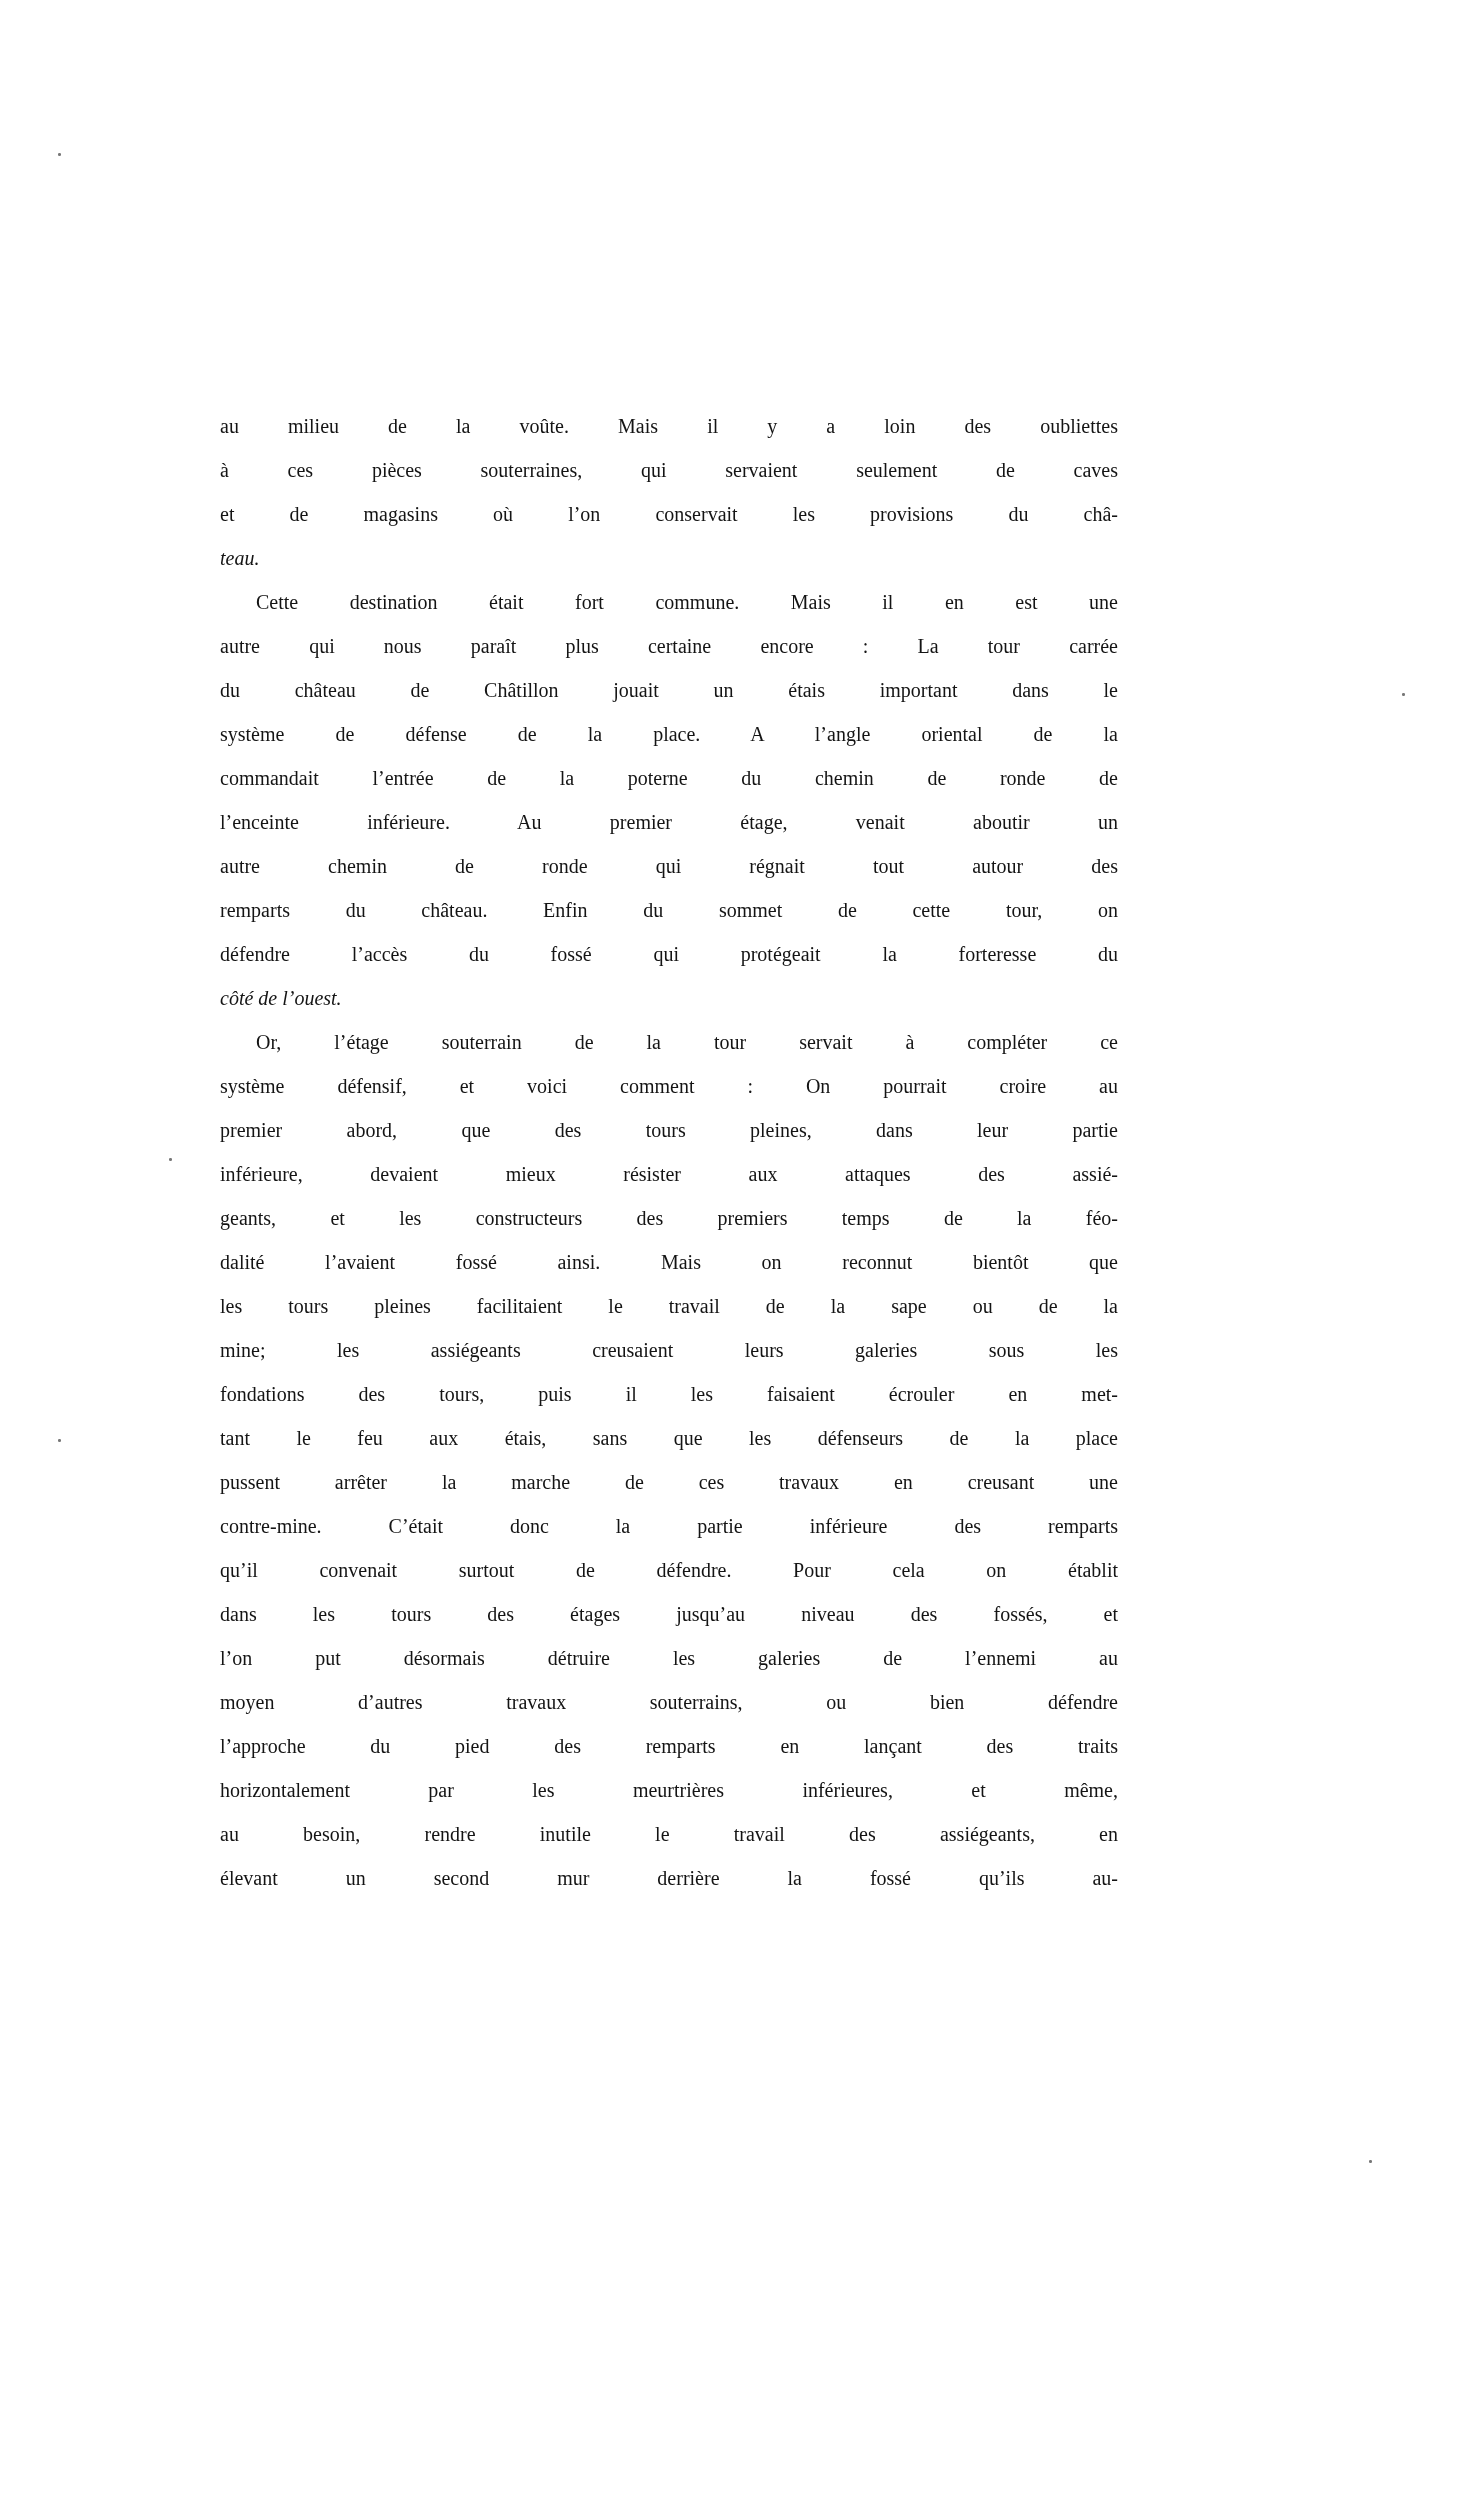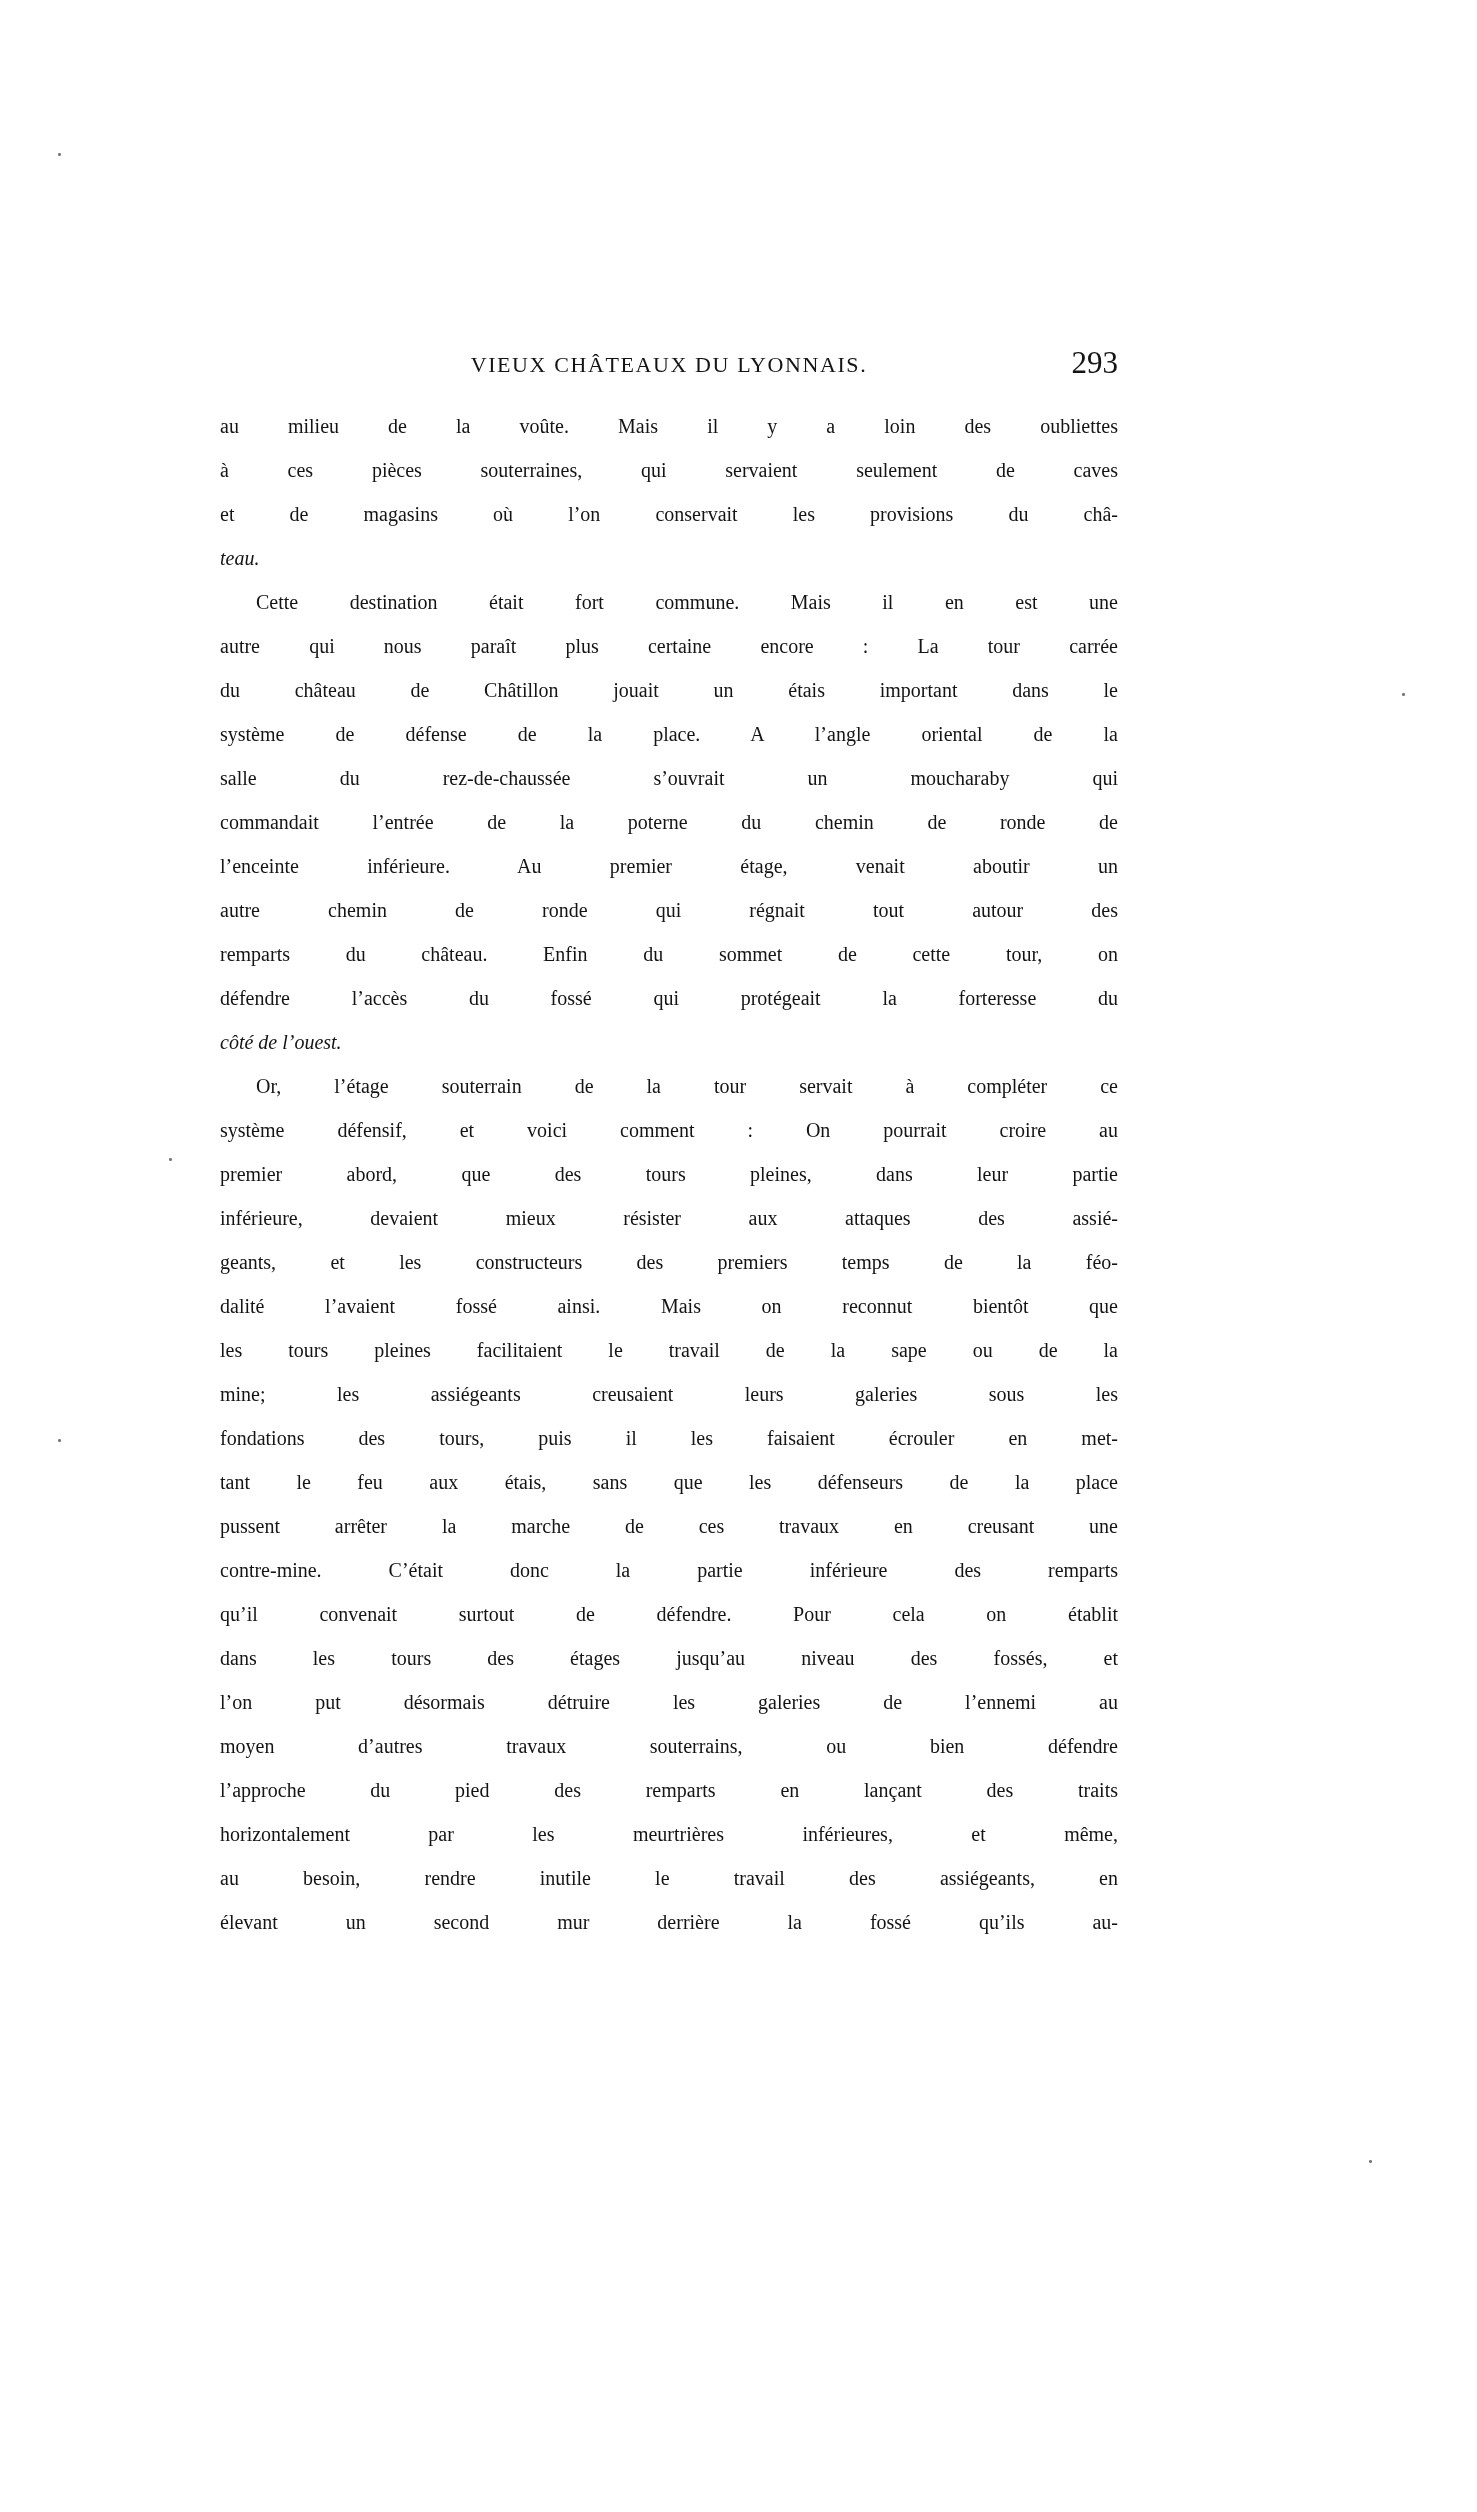--- a/index.html
+++ b/index.html
@@ -14,35 +14,30 @@
   .line { height:44px; line-height:44px; font-size:20px; white-space:nowrap;
           text-align:justify; text-align-last:justify; overflow:visible; }
   .line.last { text-align-last:left;font-style:italic; }
   .line.indent { padding-left:36px; box-sizing:border-box; }
   .speck { position:absolute; width:2.5px; height:2.5px; background:#777; border-radius:50%; }
 </style>
 </head>
 <body>
 
 <div class="page">
-  <div class="running-head">
-    <div class="running-title">Vieux châteaux du Lyonnais.</div>
-    <div class="folio">293</div>
-  </div>
 
   <div class="body-text" id="body-text">
       <div class="line">au milieu de la voûte. Mais il y a loin des oubliettes</div>
       <div class="line">à ces pièces souterraines, qui servaient seulement de caves</div>
       <div class="line">et de magasins où l’on conservait les provisions du châ-</div>
       <div class="line last">teau.</div>
       <div class="line indent">Cette destination était fort commune. Mais il en est une</div>
       <div class="line">autre qui nous paraît plus certaine encore : La tour carrée</div>
       <div class="line">du château de Châtillon jouait un étais important dans le</div>
       <div class="line">système de défense de la place. A l’angle oriental de la</div>
-      <div class="line">salle du rez-de-chaussée s’ouvrait un moucharaby qui</div>
       <div class="line">commandait l’entrée de la poterne du chemin de ronde de</div>
       <div class="line">l’enceinte inférieure. Au premier étage, venait aboutir un</div>
       <div class="line">autre chemin de ronde qui régnait tout autour des</div>
       <div class="line">remparts du château. Enfin du sommet de cette tour, on</div>
       <div class="line">défendre l’accès du fossé qui protégeait la forteresse du</div>
       <div class="line last">côté de l’ouest.</div>
       <div class="line indent">Or, l’étage souterrain de la tour servait à compléter ce</div>
       <div class="line">système défensif, et voici comment : On pourrait croire au</div>
       <div class="line">premier abord, que des tours pleines, dans leur partie</div>
       <div class="line">inférieure, devaient mieux résister aux attaques des assié-</div>

